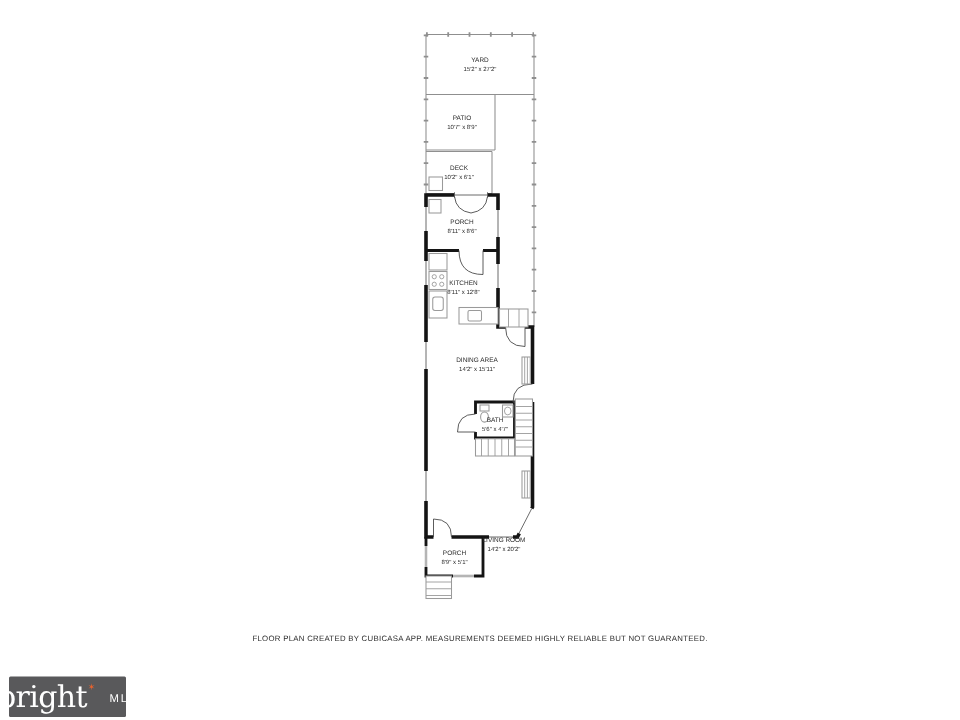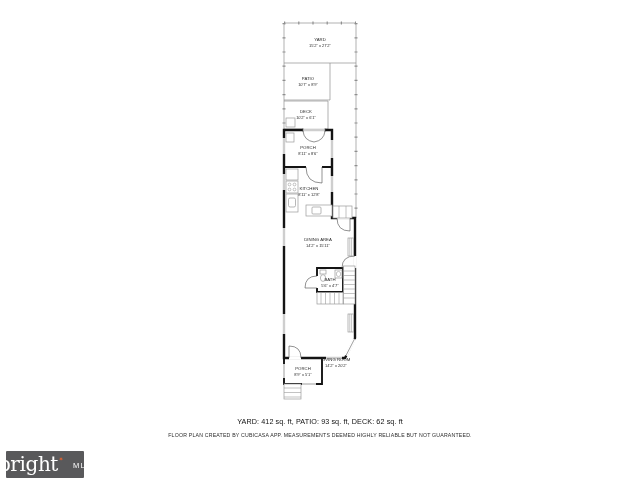--- a/index.html
+++ b/index.html
@@ -168,21 +168,20 @@
     <text class="room-name" x="330" y="281">BATH</text>
     <text class="room-dims" x="330" y="287">5'6" x 4'7"</text>
     <text class="room-name" x="336" y="361">LIVING ROOM</text>
     <text class="room-dims" x="336" y="367">14'2" x 20'2"</text>
     <text class="room-name" x="303" y="370">PORCH</text>
     <text class="room-dims" x="303" y="376">8'9" x 5'1"</text>
   </g>
 </svg>
 
 <div class="summary">
-  <div class="sline">YARD: 412 sq. ft, PATIO: 93 sq. ft, DECK: 62 sq. ft</div>
   <div class="disclaimer">FLOOR PLAN CREATED BY CUBICASA APP. MEASUREMENTS DEEMED HIGHLY RELIABLE BUT NOT GUARANTEED.</div>
 </div>
 
 <div class="logo">
   <span class="logo-bright">bright</span>
   <span class="logo-star">✶</span>
   <span class="logo-mls">MLS</span>
 </div>
 
 </body></html>

